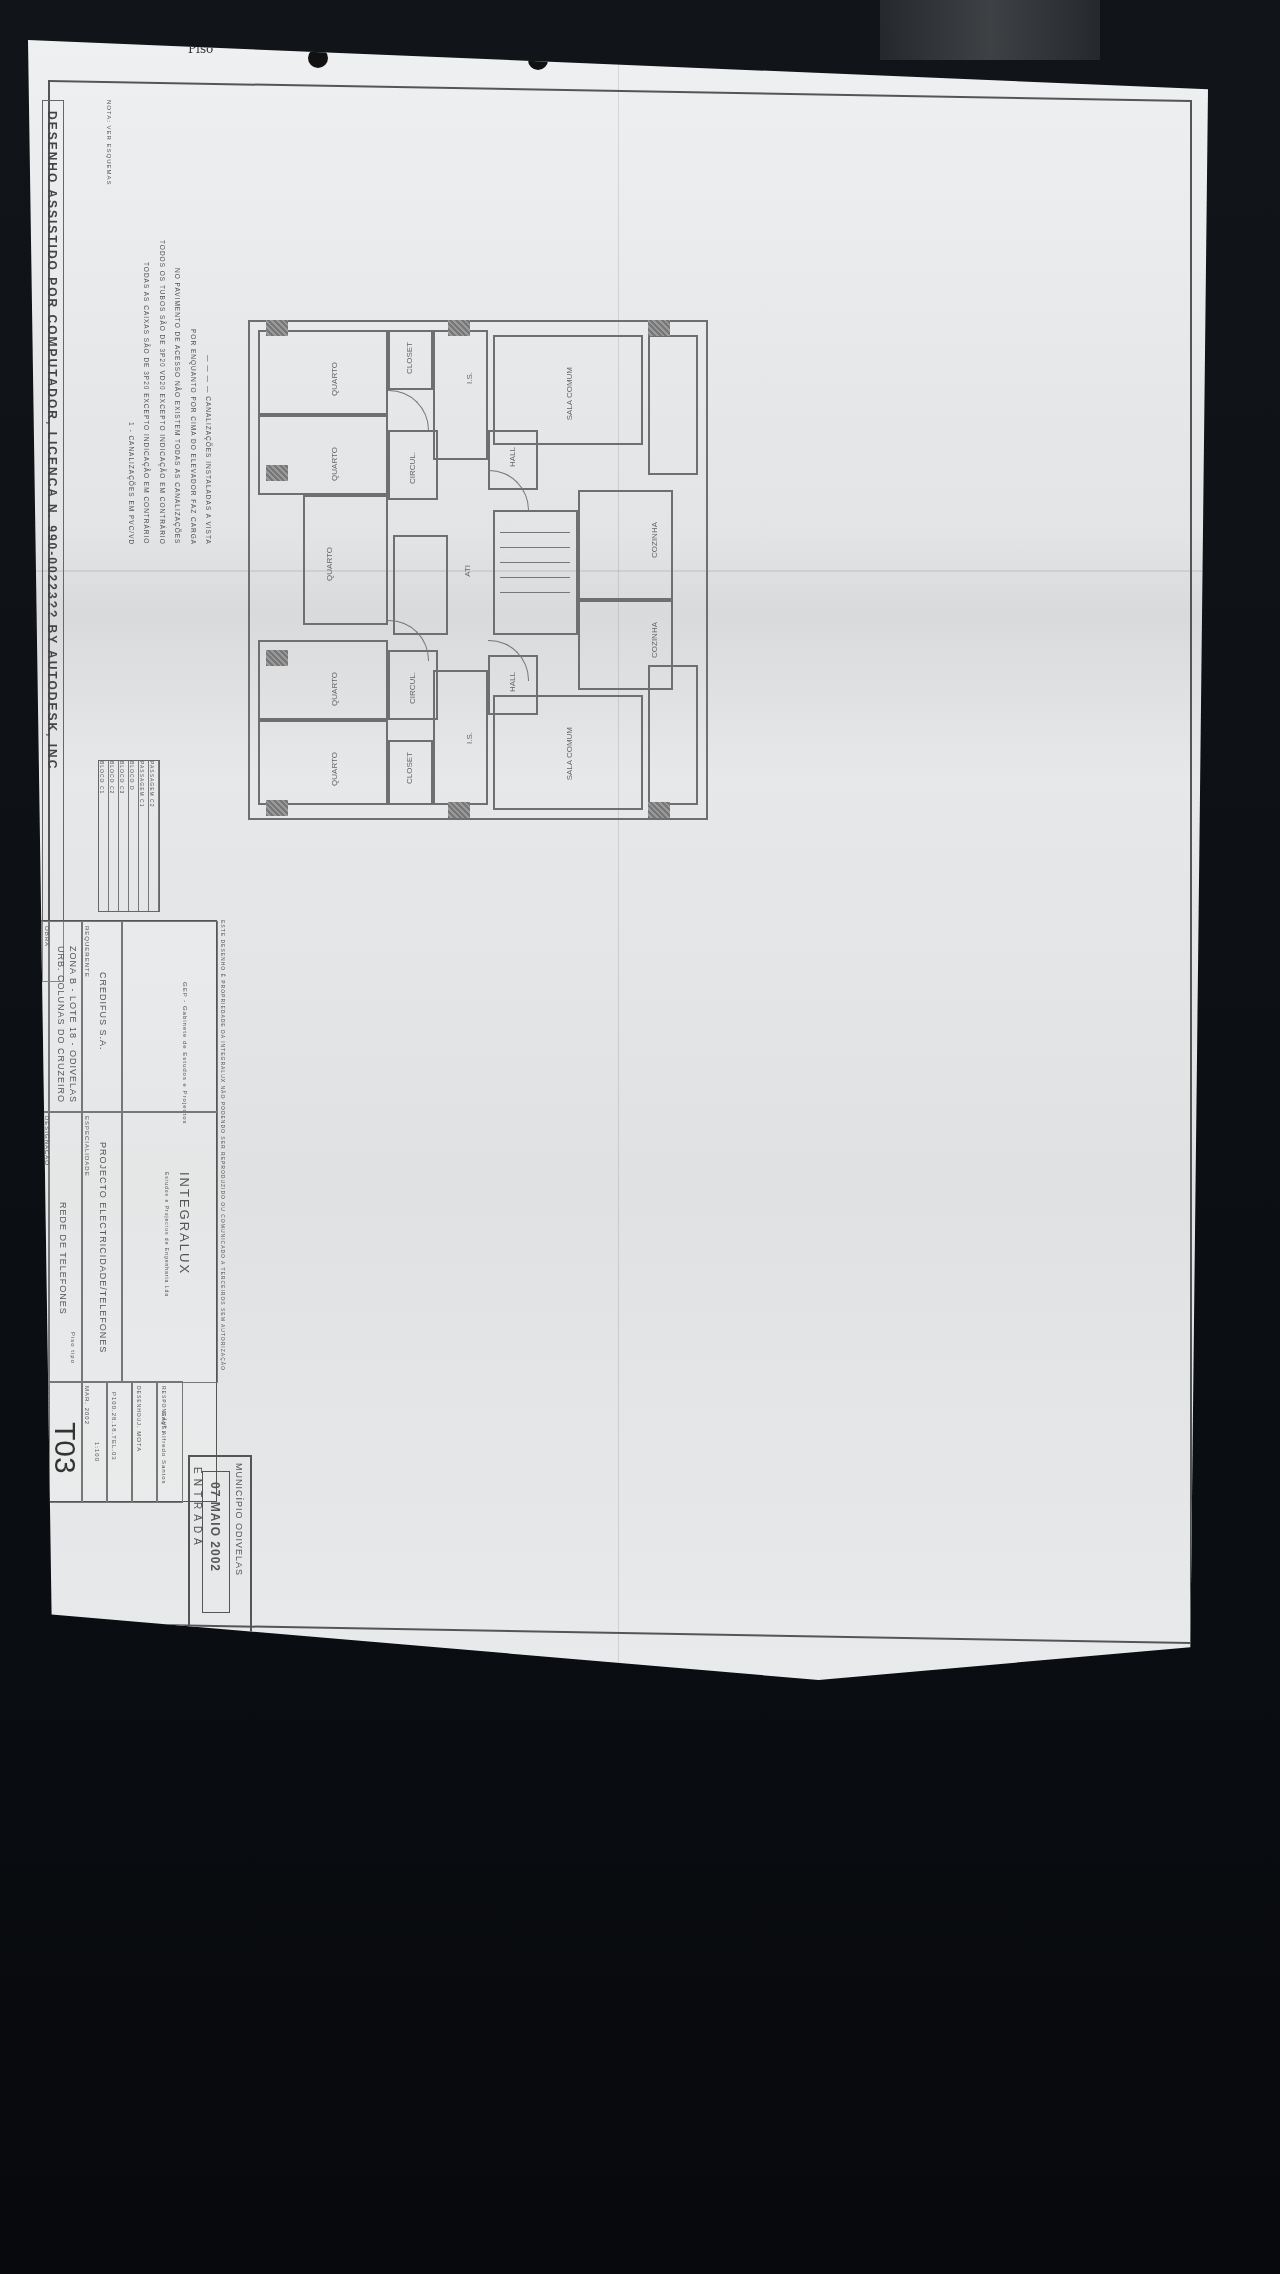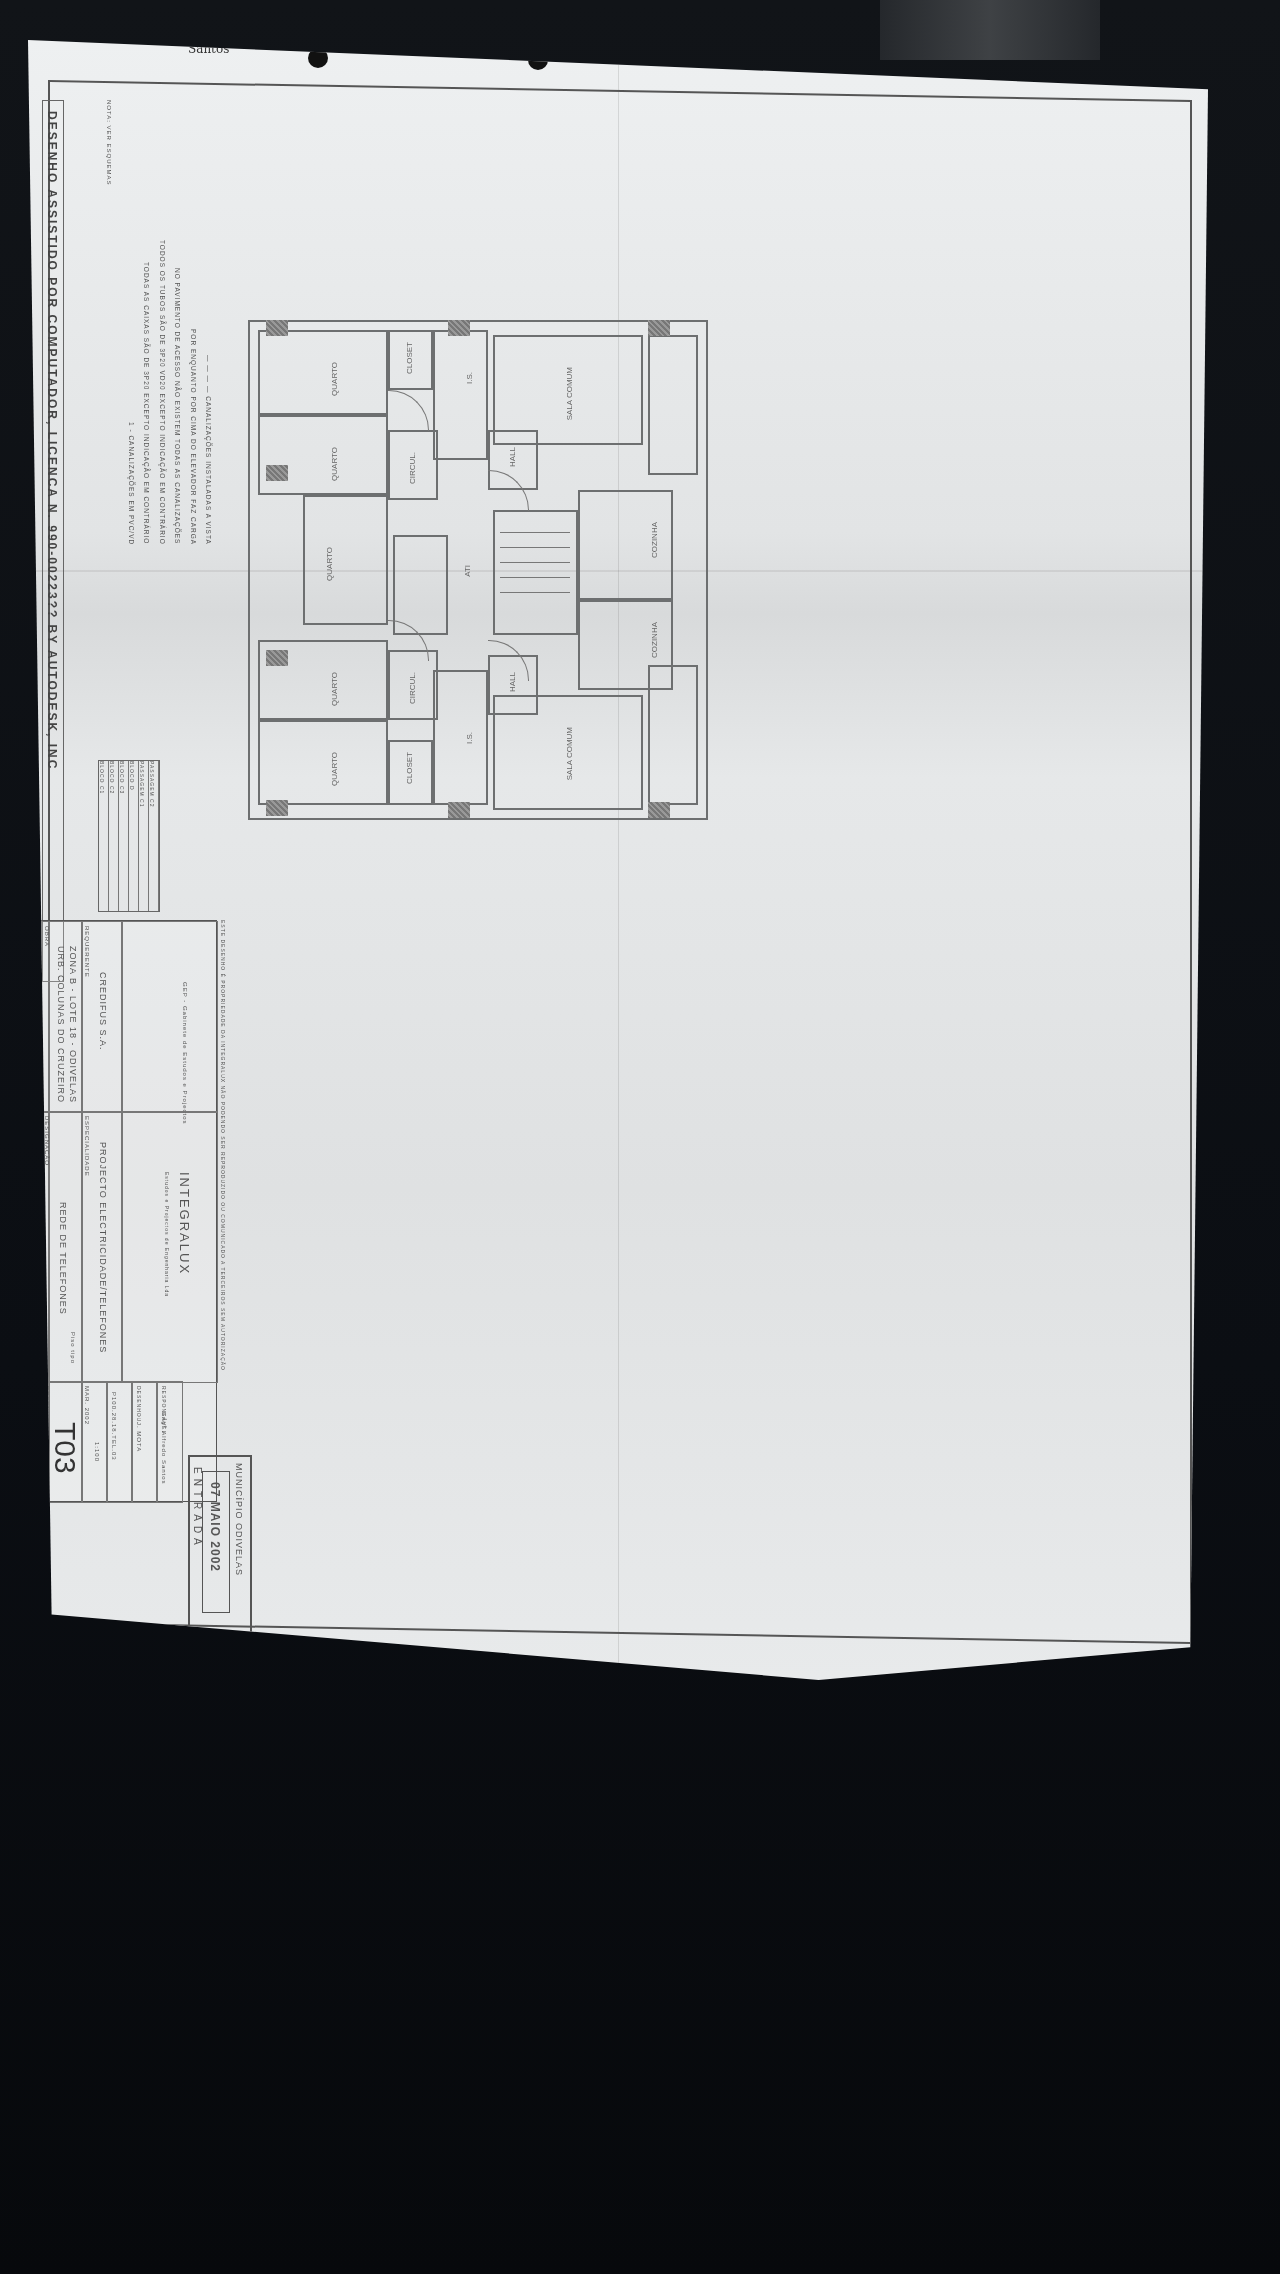--- a/index.html
+++ b/index.html
@@ -48,21 +48,21 @@
 
 <div class="bg-light"></div>
 
 <div class="sheet">
   <div class="fold"></div>
   <div class="fold2"></div>
 
   <div class="punch" style="left:280px; top:8px;"></div>
   <div class="punch" style="left:500px; top:10px;"></div>
 
-  <div class="handwriting" style="left:160px; top:2px;">Santos</div>
+  <div class="handwriting" style="left:160px; top:2px;">Piso</div>
   <div class="handwriting" style="left:665px; top:12px;">• • •</div>
   <div class="handwriting" style="left:760px; top:14px; transform:rotate(90deg);">12</div>
 
   <div class="border-frame"></div>
 
   <div class="cad-strip">
     <div class="vtext vtext-lg" style="left:2px; top:10px; transform:none;">DESENHO ASSISTIDO POR COMPUTADOR, LICENCA N. 990-00223?? BY AUTODESK, INC</div>
   </div>
 
   <div class="vtext" style="left:78px; top:60px; transform:none; font-size:6px;">NOTA: VER ESQUEMAS</div>

